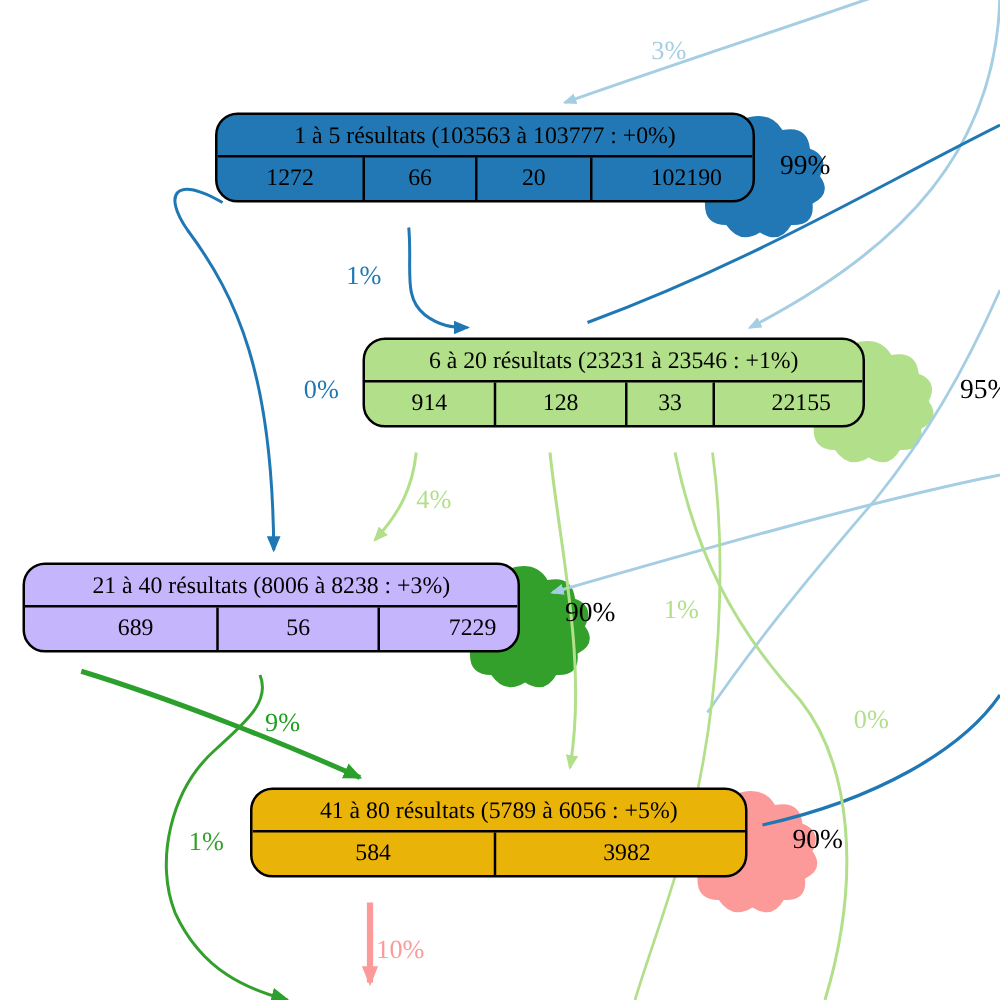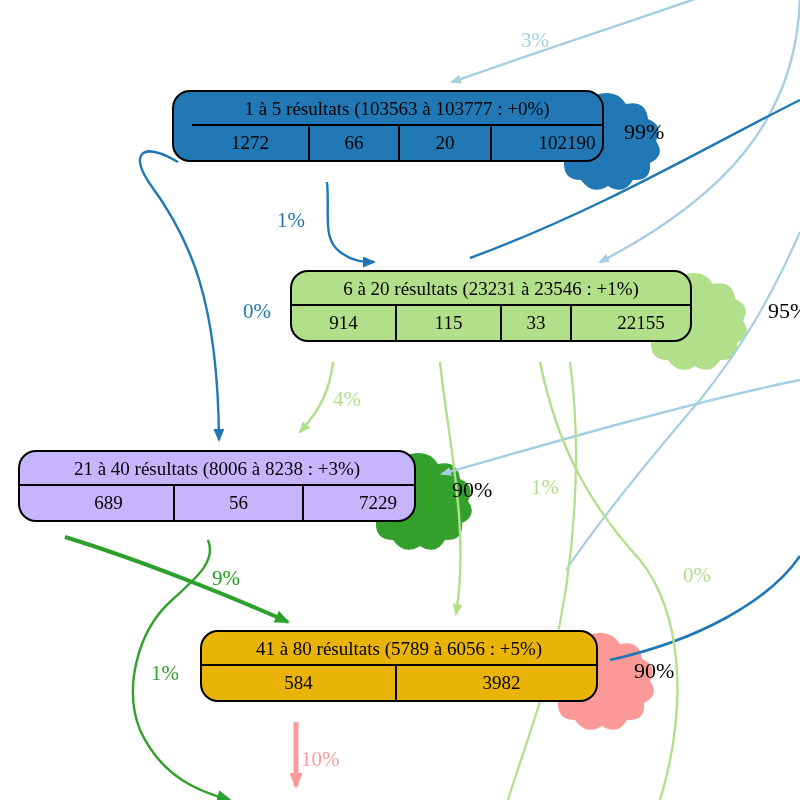--- a/index.html
+++ b/index.html
@@ -87,35 +87,35 @@
     <path d="M570,362 C582,450 576,560 552,660 C536,720 520,760 508,800" fill="none" stroke="#b2df8a" stroke-width="2.2"></path>
 
     <path d="M65,537 C140,560 230,596 288,622" fill="none" stroke="#2ca02c" stroke-width="4" marker-end="url(#ah-green)"></path>
 
     <path d="M208,540 C216,560 200,575 172,600 C136,632 124,690 140,730
              C162,778 200,792 230,800" fill="none" stroke="#33a02c" stroke-width="2.4" marker-end="url(#ah-green)"></path>
 
     <path d="M296,722 L296,786" fill="none" stroke="#fb9a99" stroke-width="5" marker-end="url(#ah-pink)"></path>
   </svg>
 
-  <div class="node" style="left:172px;top:90px;width:432px;background:#2278b4;padding-left:18px;">
+  <div class="node" style="left:172px;top:90px;width:432px;background:#2278b4;">
     <div class="title">1 à 5 résultats (103563 à 103777 : +0%)</div>
     <div class="cells">
       <div class="cell" style="width:112px;">1272</div>
       <div class="cell" style="width:84px;">66</div>
       <div class="cell" style="width:86px;">20</div>
       <div class="cell" style="width:146px;">102190</div>
     </div>
   </div>
 
   <div class="node" style="left:290px;top:270px;width:402px;background:#b2df8a;">
     <div class="title">6 à 20 résultats (23231 à 23546 : +1%)</div>
     <div class="cells">
       <div class="cell" style="width:99px;">914</div>
-      <div class="cell" style="width:99px;">115</div>
+      <div class="cell" style="width:99px;">128</div>
       <div class="cell" style="width:64px;">33</div>
       <div class="cell" style="width:134px;">22155</div>
     </div>
   </div>
 
   <div class="node" style="left:18px;top:450px;width:398px;background:#c4b5fd;">
     <div class="title">21 à 40 résultats (8006 à 8238 : +3%)</div>
     <div class="cells">
       <div class="cell" style="width:125px;margin-left:24px;">689</div>
       <div class="cell" style="width:123px;">56</div>

